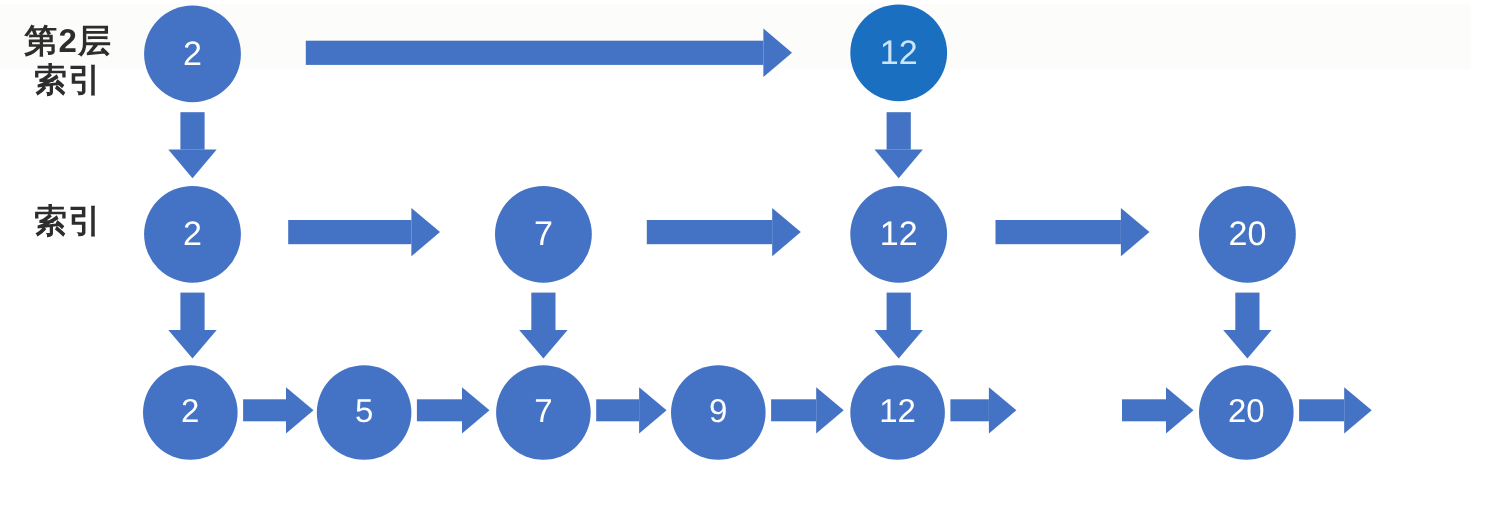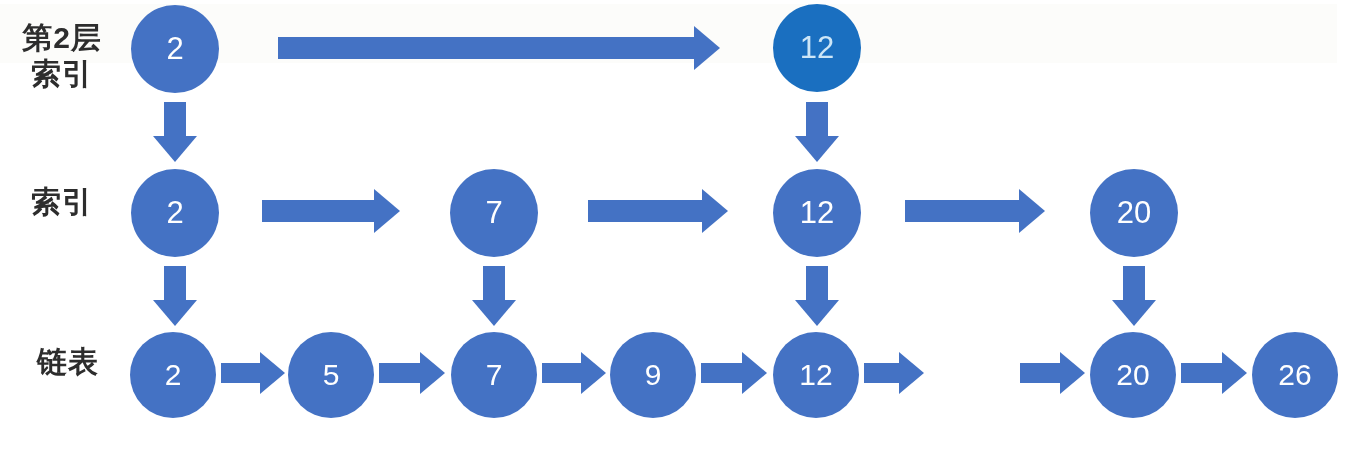--- a/index.html
+++ b/index.html
@@ -106,21 +106,20 @@
   <div class="varrow" style="left:795px;top:266px;height:60px">
     <div class="body"></div>
     <div class="head"></div>
   </div>
   <div class="varrow" style="left:1112px;top:266px;height:60px">
     <div class="body"></div>
     <div class="head"></div>
   </div>
 
   <div class="row-label" style="left:12px;top:344px">
-    <div>链表</div>
   </div>
 
   <div class="node small" style="left:130px;top:332px">2</div>
   <div class="harrow small" style="left:221px;top:352px;width:64px">
     <div class="body"></div>
     <div class="head"></div>
   </div>
   <div class="node small" style="left:288px;top:332px">5</div>
   <div class="harrow small" style="left:379px;top:352px;width:66px">
     <div class="body"></div>
@@ -143,14 +142,13 @@
   </div>
   <div class="harrow small" style="left:1020px;top:352px;width:65px">
     <div class="body"></div>
     <div class="head"></div>
   </div>
   <div class="node small" style="left:1090px;top:332px">20</div>
   <div class="harrow small" style="left:1181px;top:352px;width:66px">
     <div class="body"></div>
     <div class="head"></div>
   </div>
-  <div class="node small" style="left:1252px;top:332px">26</div>
 </div>
 
 </body></html>

